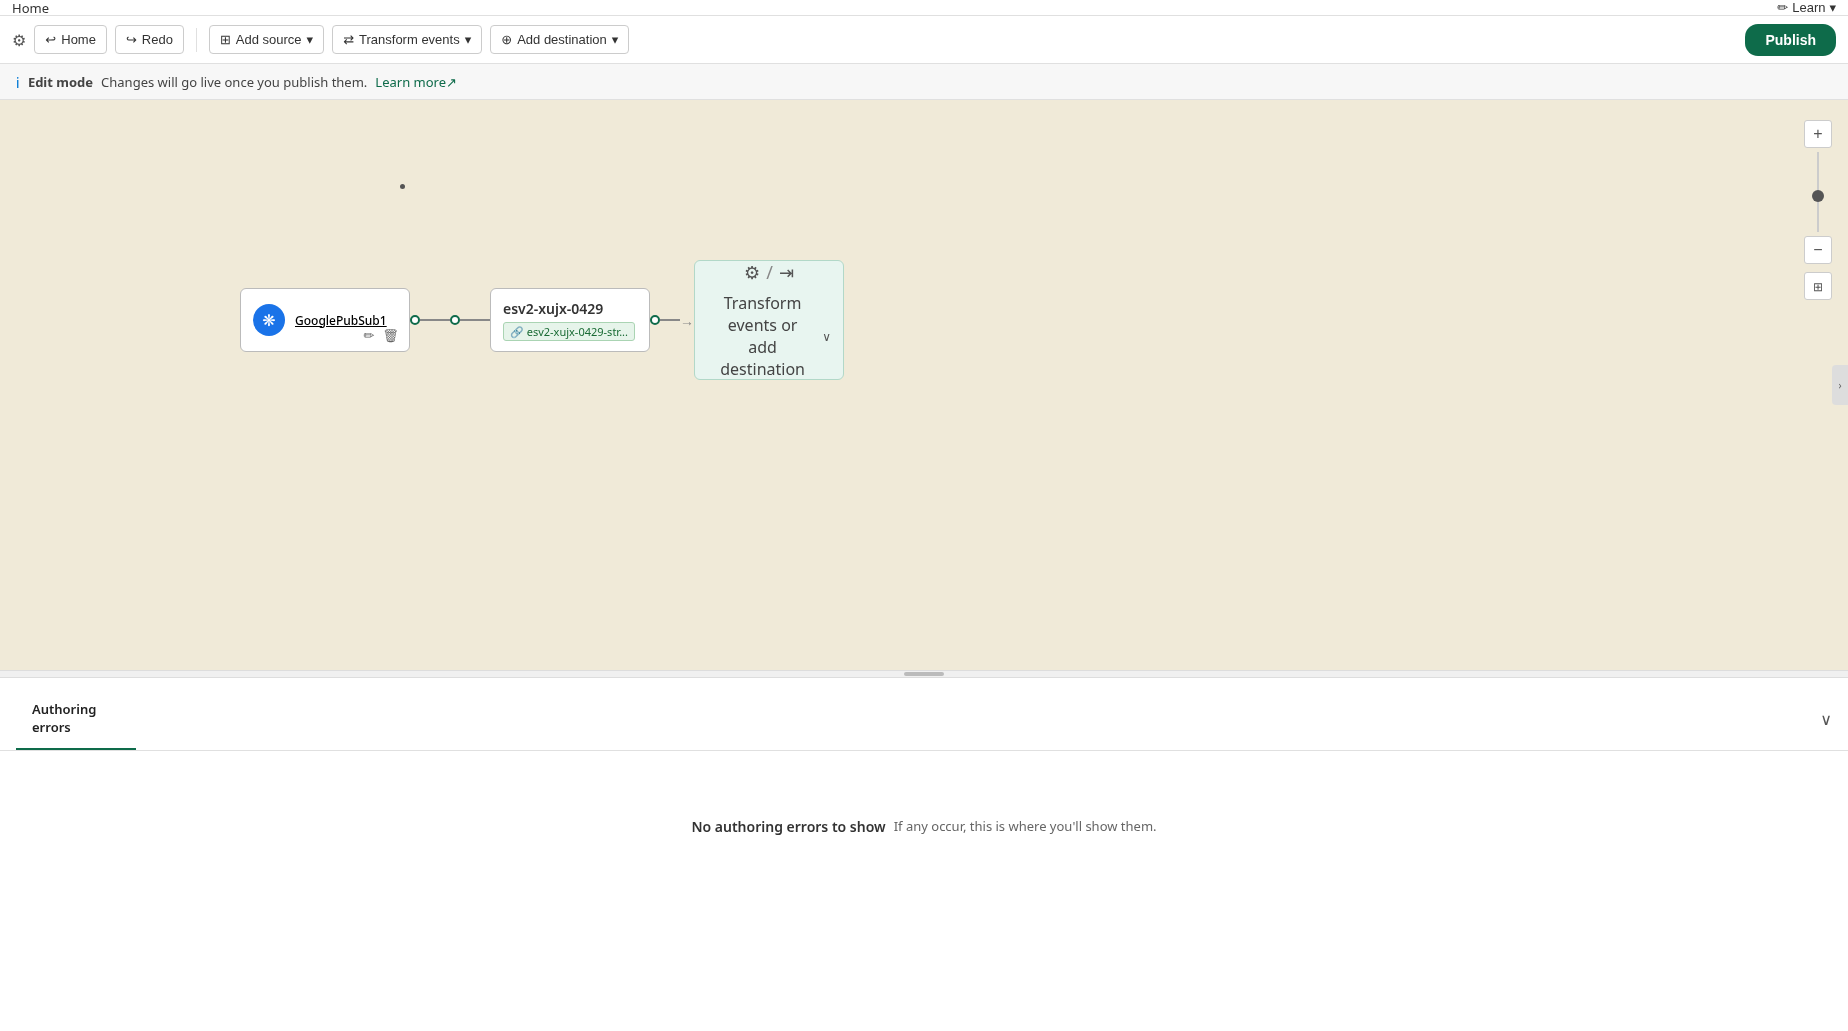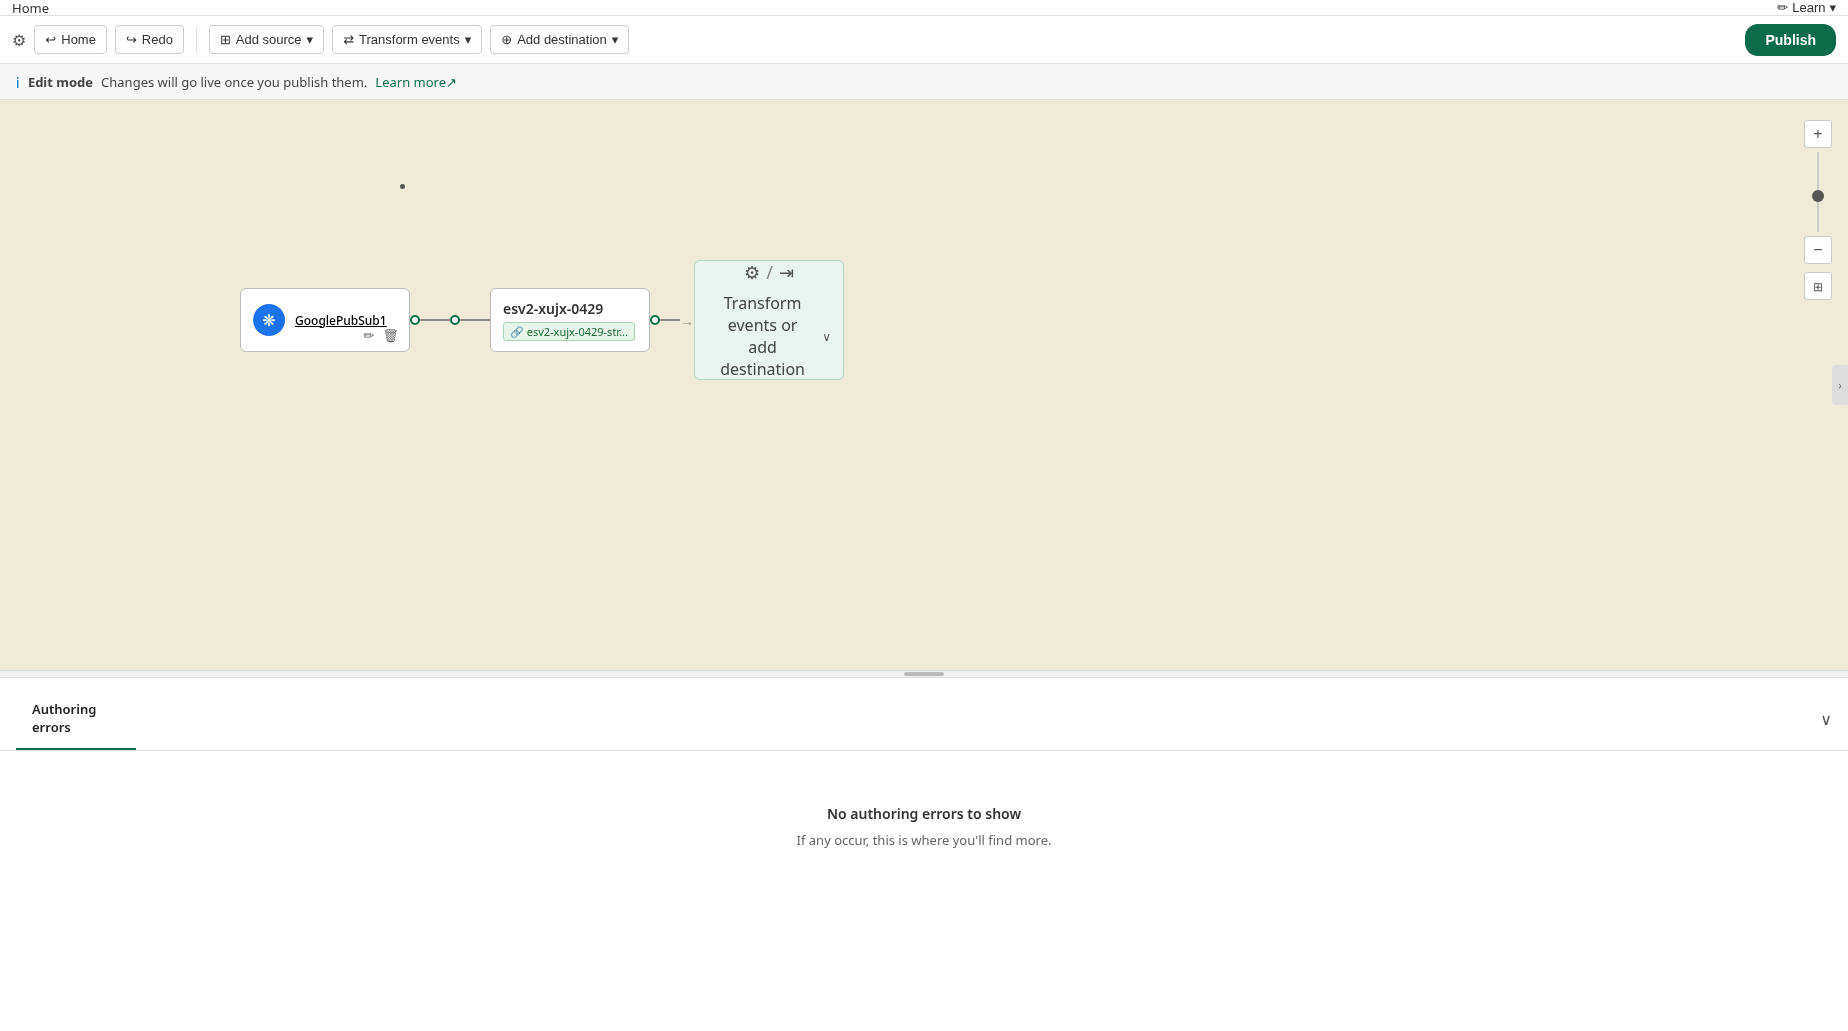--- a/index.html
+++ b/index.html
@@ -362,21 +362,21 @@
     }
     .expand-btn {
       background: none;
       border: none;
       cursor: pointer;
       font-size: 16px;
       color: #555;
     }
     .bottom-panel-content {
       display: flex;
-      flex-direction: column;
+      flex-direction: row;
       align-items: center;
       justify-content: center;
       height: 150px;
       gap: 8px;
     }
     .no-errors-title {
       font-size: 14px;
       font-weight: 600;
       color: #333;
     }
@@ -533,15 +533,15 @@
 
 <div class="bottom-panel">
   <div class="bottom-panel-row">
     <div class="bottom-panel-header">
       <span class="bottom-panel-title">Authoring errors</span>
     </div>
     <button class="expand-btn">∨</button>
   </div>
   <div class="bottom-panel-content">
     <span class="no-errors-title">No authoring errors to show</span>
-    <span class="no-errors-sub">If any occur, this is where you'll find more.</span>
+    <span class="no-errors-sub">If any occur, this is where you'll show them.</span>
   </div>
 </div>
 
 </body></html>

